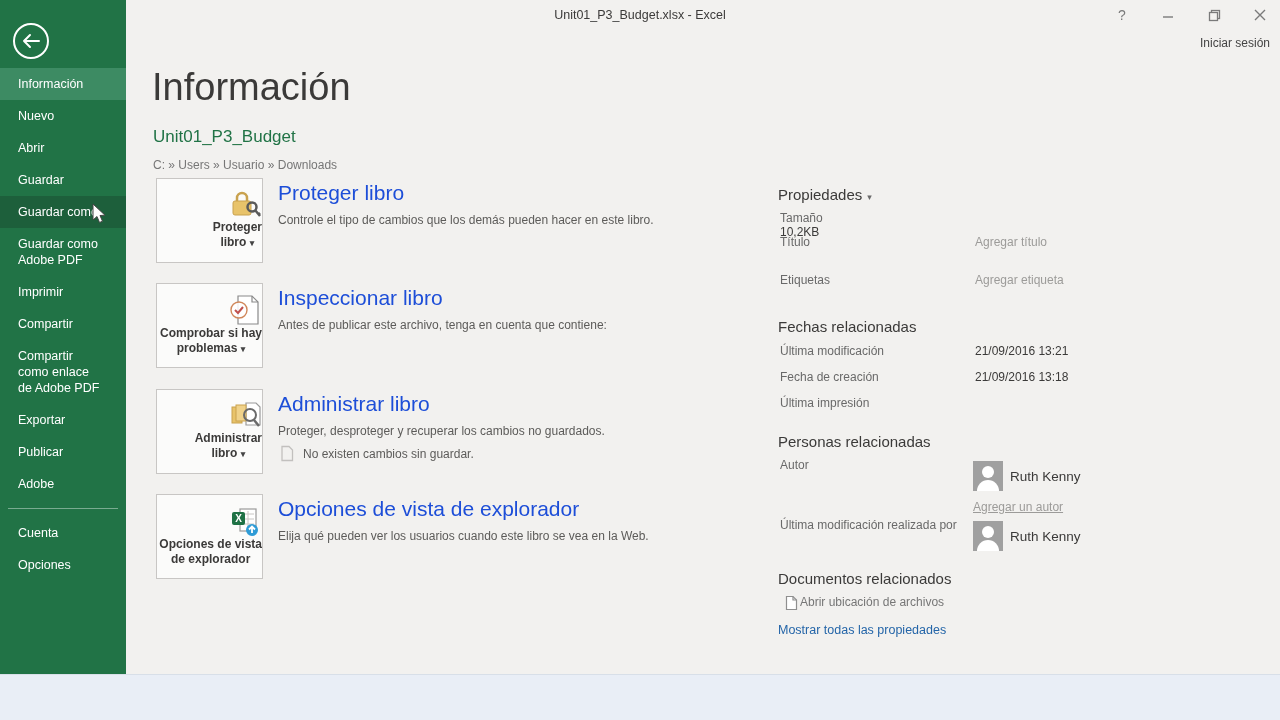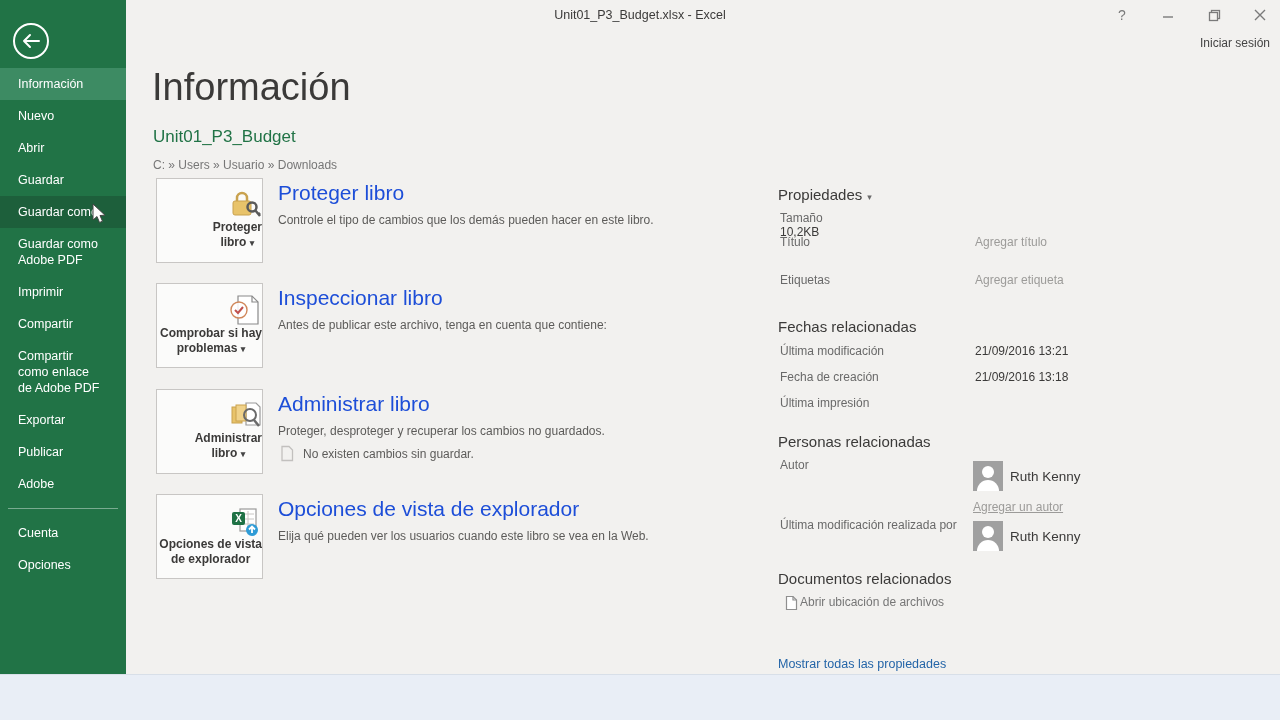--- a/index.html
+++ b/index.html
@@ -271,21 +271,21 @@
   <div class="panel-heading" style="left:778px; top:570px;">
     <span>Documentos relacionados</span>
   </div>
   <div class="open-loc" style="top:595px;">
     <svg width="13" height="16">
       <path d="M1.5 1.5 h6.5 l3.5 3.5 v9.5 h-10 z" fill="#fff" stroke="#8f8f8f" stroke-width="1.2"></path>
       <path d="M8 1.5 v3.5 h3.5" fill="none" stroke="#8f8f8f" stroke-width="1.2"></path>
     </svg>
     <span>Abrir ubicación de archivos</span>
   </div>
-  <div class="show-all" style="top:657px;">Mostrar todas las propiedades</div>
+  <div class="show-all" style="top:623px;">Mostrar todas las propiedades</div>
 
   <div class="taskbar">
 
     
     
     
 
     
     
 

